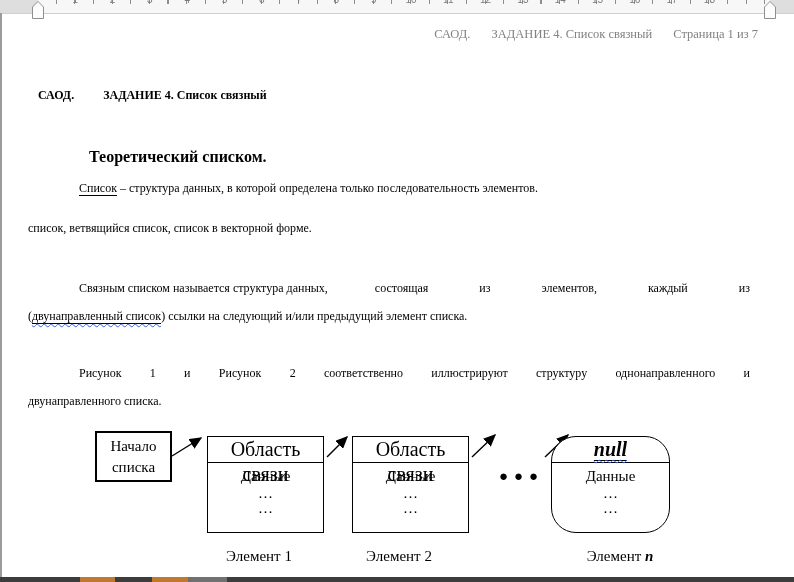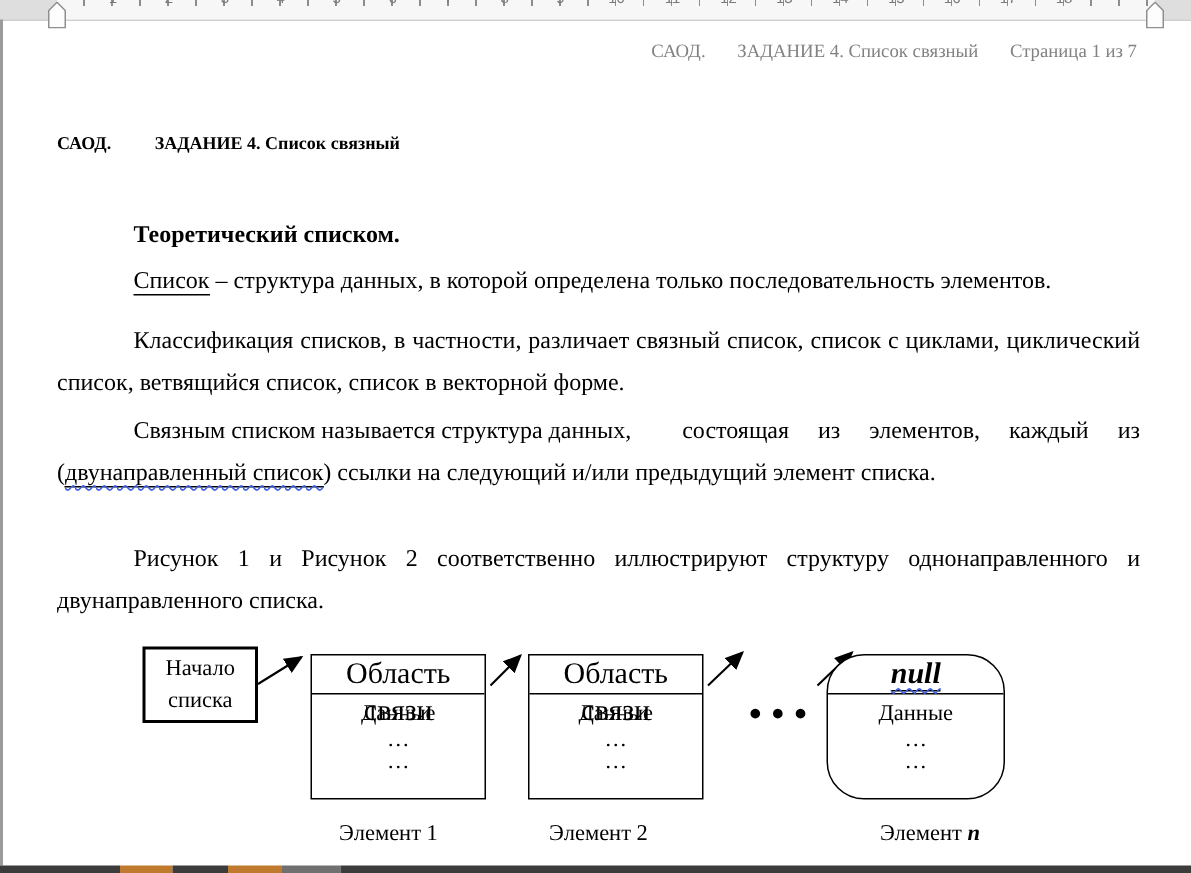--- a/index.html
+++ b/index.html
@@ -21,29 +21,29 @@
 
   .page-header{position:absolute;top:27px;right:36px;font-size:12.5px;color:#828282;white-space:nowrap;margin-left:44px;}
   .page-header .seg{margin-left:18px;}
   .page-header .seg:first-child{margin-left:0;}
 
   .doc-title{position:absolute;left:38px;top:88px;font-size:12px;font-weight:bold;white-space:nowrap;}
   .doc-title .tabgap{margin-left:26px;}
 
   .section-heading{position:absolute;left:89px;top:148px;font-size:16px;font-weight:bold;}
 
-  .para{position:absolute;left:38px;width:722px;font-size:16px;}
+  .para{position:absolute;left:28px;width:722px;font-size:12px;}
   .line{height:28px;line-height:28px;white-space:nowrap;}
   .jline{text-align:justify;text-align-last:justify;white-space:normal;}
   .indent1{text-indent:51px;}
   .p1{top:174px;}
   .p2{top:214px;}
   .p3{top:274px;}
   .p4{top:359px;}
-  .p3l1{display:flex;}
+  .p3l1{display:flex;gap:13px;}
   .p3l1 .stretch{flex:1;margin-left:34px;text-align:justify;text-align-last:justify;white-space:normal;}
   .uline{border-bottom:1px solid #000;}
   .squiggle{text-decoration:underline wavy #3c5ede 1px;text-underline-offset:3px;}
 
   
   .figure{position:absolute;left:0;top:0;width:690px;height:582px;pointer-events:none;}
   .fig-box{position:absolute;background:#fff;border:2px solid #000;box-sizing:border-box;text-align:center;}
   .start-box{left:95px;top:431px;width:77px;height:51px;font-size:15px;line-height:21px;padding-top:3px;}
   .node{top:436px;height:97px;border-width:1.5px;}
   .node1{left:207px;width:117px;}
@@ -119,21 +119,20 @@
 
     <div class="section-heading">Теоретический списком.</div>
 
     <div class="para p1">
       <div class="line indent1">
         <span class="uline">Список</span><span> – структура данных, в которой определена только последовательность элементов.</span>
       </div>
     </div>
 
     <div class="para p2">
-      <div class="line jline indent1">Классификация списков, в частности, различает связный список, список с циклами, циклический</div>
       <div class="line">список, ветвящийся список, список в векторной форме.</div>
     </div>
 
     <div class="para p3">
       <div class="line p3l1">
         <span style="padding-left:51px">Связным списком называется структура данных,</span>
         <span class="stretch">состоящая из элементов, каждый из</span>
       </div>
       <div class="line">
         <span>(</span><span class="uline squiggle">двунаправленный  список</span><span>) ссылки  на следующий и/или предыдущий элемент списка.</span>

